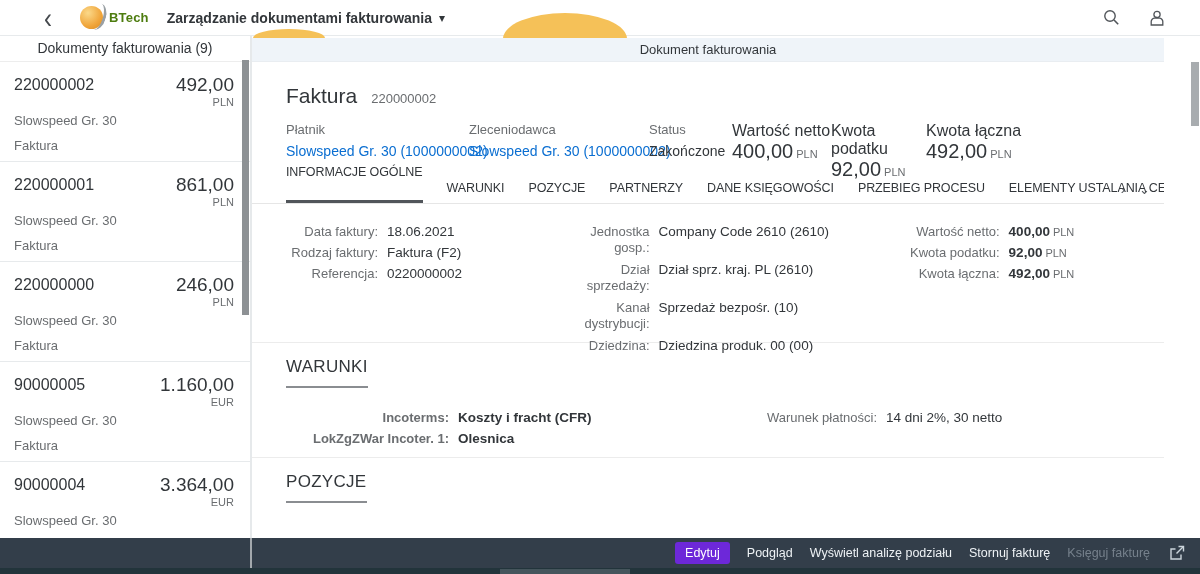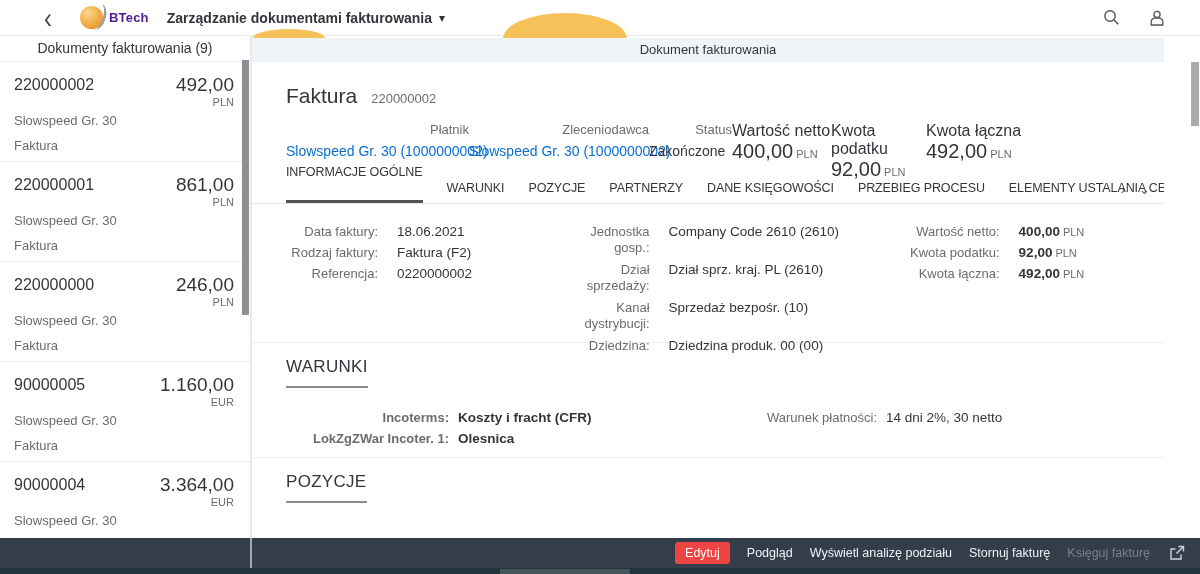--- a/index.html
+++ b/index.html
@@ -15,21 +15,21 @@
     position:absolute; left:0; top:0; width:1200px; height:36px;
     background:#fff; border-bottom:1px solid #e7eaec;
     display:flex; align-items:center; z-index:4;
   }
   .back { margin-left:44px; font-size:24px; line-height:20px; color:#45494d; cursor:pointer; font-weight:400; transform:scaleY(1.25); }
   .logo { display:flex; align-items:center; margin-left:28px; }
   .logo-ball { width:23px; height:23px; border-radius:50%;
     background:radial-gradient(circle at 35% 30%, #fbd98a, #f0a53a 60%, #d8891f); position:relative; }
   .logo-ball::after { content:''; position:absolute; right:-3px; top:-3px; width:14px; height:27px;
     border-right:3px solid #9aa0a4; border-radius:50%; transform:rotate(16deg); }
-  .logo-text { font-size:13px; font-weight:bold; color:#4c1d95; margin-left:6px; letter-spacing:.2px; }
+  .logo-text { font-size:13px; font-weight:bold; color:#4d7c0f; margin-left:6px; letter-spacing:.2px; }
   .shell-title { margin-left:18px; font-size:14px; font-weight:bold; color:#32363a; }
   .caret { margin-left:7px; font-size:12px; color:#32363a; cursor:pointer; }
   .topbar-right { margin-left:auto; display:flex; align-items:center; gap:28px; padding-right:34px; }
   .icon-btn { cursor:pointer; display:flex; }
 
   
   .arc-layer { position:absolute; left:252px; top:0; width:948px; height:38px; overflow:hidden; z-index:5; pointer-events:none; }
   .arc { position:absolute; border-radius:50%; }
   .arc.small { left:1px;  top:29px; width:72px;  height:18px; }
   .arc.big   { left:251px; top:13px; width:124px; height:52px; }
@@ -58,38 +58,38 @@
   .detail-titlebar { height:24px; line-height:24px; background:#eff4f9; text-align:center; font-size:13px; color:#32363a; border-bottom:1px solid #e9edf1; }
   .panel-body { position:relative; height:476px; overflow:hidden; background:#fff; }
 
   .object-header { padding:22px 34px 0 34px; }
   .obj-title-row { display:flex; align-items:baseline; height:24px; margin-bottom:14px; }
   .obj-title { font-size:21px; color:#32363a; font-weight:400; }
   .obj-id { font-size:13px; color:#6a6d70; margin-left:14px; }
 
   .header-fields { display:flex; height:40px; }
   .hf { display:flex; flex-direction:column; }
-  .hf .hf-label { font-size:13px; color:#6a6d70; margin-bottom:6px; white-space:nowrap;text-align:right; }
+  .hf .hf-label { font-size:13px; color:#6a6d70; margin-bottom:6px; white-space:nowrap; }
   .hf .hf-value { font-size:14px; color:#32363a; white-space:nowrap; }
   .hf .hf-link { font-size:14px; color:#0a6ed1; cursor:pointer; white-space:nowrap; }
   .hf-platnik { width:183px; } .hf-zlec { width:180px; } .hf-status { width:83px; }
   .kpi { display:flex; flex-direction:column; }
   .kpi-platnosc1 { width:99px; } .kpi-platnosc2 { width:95px; }
   .kpi-val { font-size:20px; color:#32363a; line-height:22px; white-space:nowrap; }
   .kpi-cur { font-size:11px; color:#6a6d70; margin-left:3px; }
 
   .tabs { display:flex; align-items:flex-end; gap:24px; margin-top:12px; padding:0 40px 0 34px; height:30px;
           border-bottom:1px solid #e6e6e6; position:relative; }
   .tab { font-size:12.5px; letter-spacing:-0.1px; color:#32363a; padding-bottom:8px; white-space:nowrap; cursor:pointer; }
   .tab.active { border-bottom:3px solid #51555a; padding-bottom:21px; }
   .tab-chevrons { position:absolute; right:14px; bottom:6px; display:flex; gap:14px; color:#51555a; font-size:13px; }
   .tab-chevrons span { cursor:pointer; }
 
   .sec-general { padding:20px 0 0 34px; height:138px; display:flex; }
-  .fcol { display:grid; grid-template-columns:auto 1fr; column-gap:19px; align-content:start; }
+  .fcol { display:grid; grid-template-columns:auto 1fr; column-gap:9px; align-content:start; }
   .fcol1 { width:300px; grid-template-columns:92px 1fr; row-gap:5px; }
   .fcol2 { width:336px; grid-template-columns:76px 1fr; row-gap:6px; }
   .fcol3 { width:280px; grid-template-columns:104px 1fr; row-gap:5px; }
   .flabel { font-size:13px; color:#6a6d70; text-align:right; line-height:16px; }
   .fvalue { font-size:13.5px; color:#32363a; line-height:16px; }
   .fvalue b { font-weight:bold; }
   .fcur { font-size:11px; color:#6a6d70; margin-left:3px; }
 
   .hr { border:0; border-top:1px solid #ececec; margin:0; }
 
@@ -317,21 +317,21 @@
     <div class="sec-head-wrap">
       <span class="sec-heading">POZYCJE</span>
     </div>
 
   </div>
 </div>
 
 <div class="d-scrollbar"></div>
 
 <div class="footer" style="background: rgb(51, 62, 74);">
-  <span class="f-btn primary" style="background: #ef4444;">Edytuj</span>
+  <span class="f-btn primary" style="background: #6d28d9;">Edytuj</span>
   <span class="f-btn">Podgląd</span>
   <span class="f-btn">Wyświetl analizę podziału</span>
   <span class="f-btn">Stornuj fakturę</span>
   <span class="f-btn disabled">Księguj fakturę</span>
   <span class="f-icon">
     <svg width="16" height="16" viewBox="0 0 16 16">
       <path d="M12 9.5 V14 H2 V4 h4.5" fill="none" stroke="#ccd5dc" stroke-width="1.4"></path>
       <path d="M9.5 1.5 H14.5 V6.5" fill="none" stroke="#ccd5dc" stroke-width="1.4"></path>
       <line x1="14.2" y1="1.8" x2="7.5" y2="8.5" stroke="#ccd5dc" stroke-width="1.4"></line>
     </svg>

